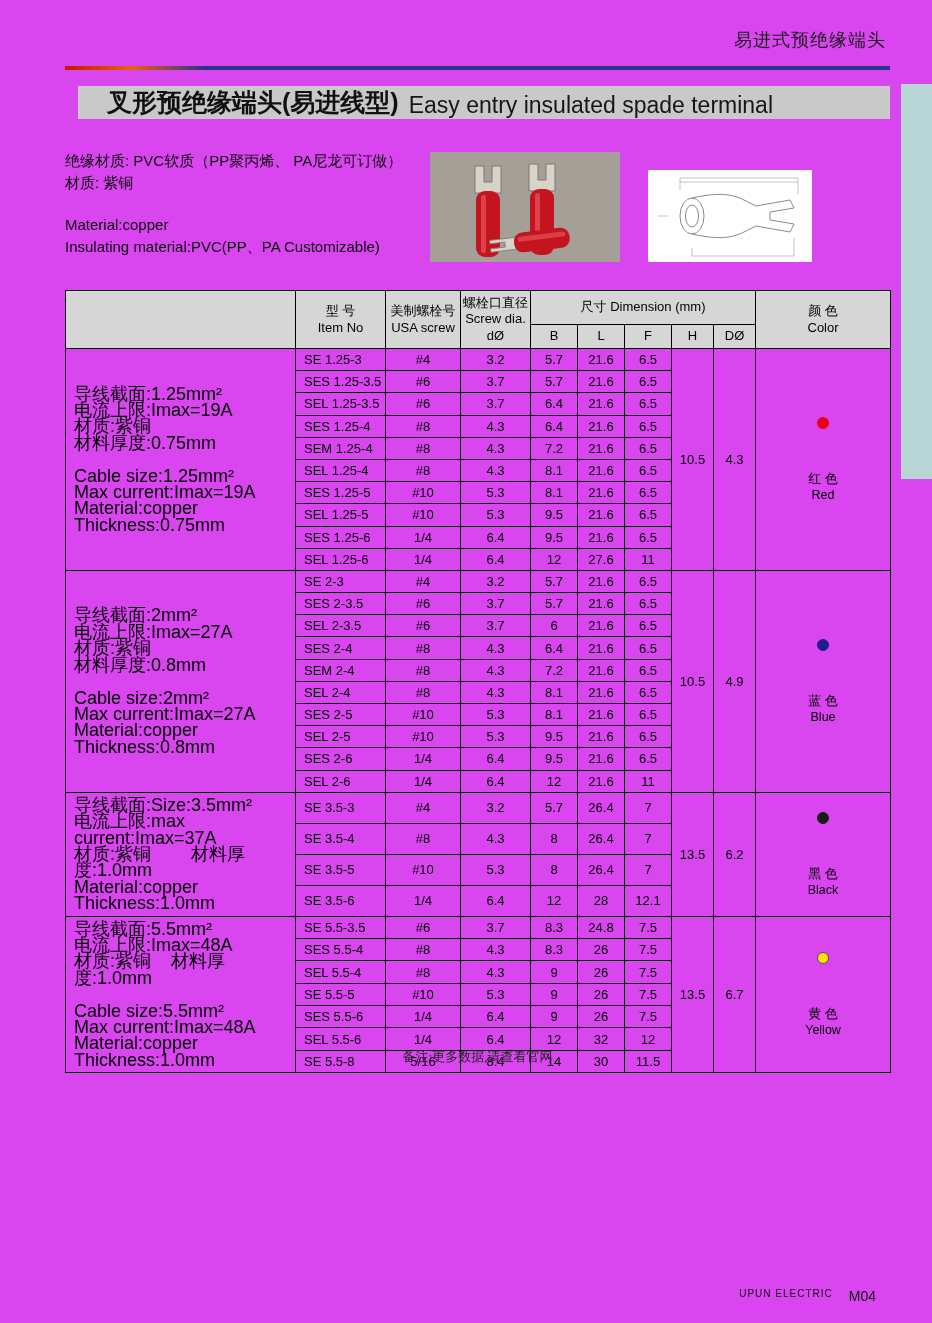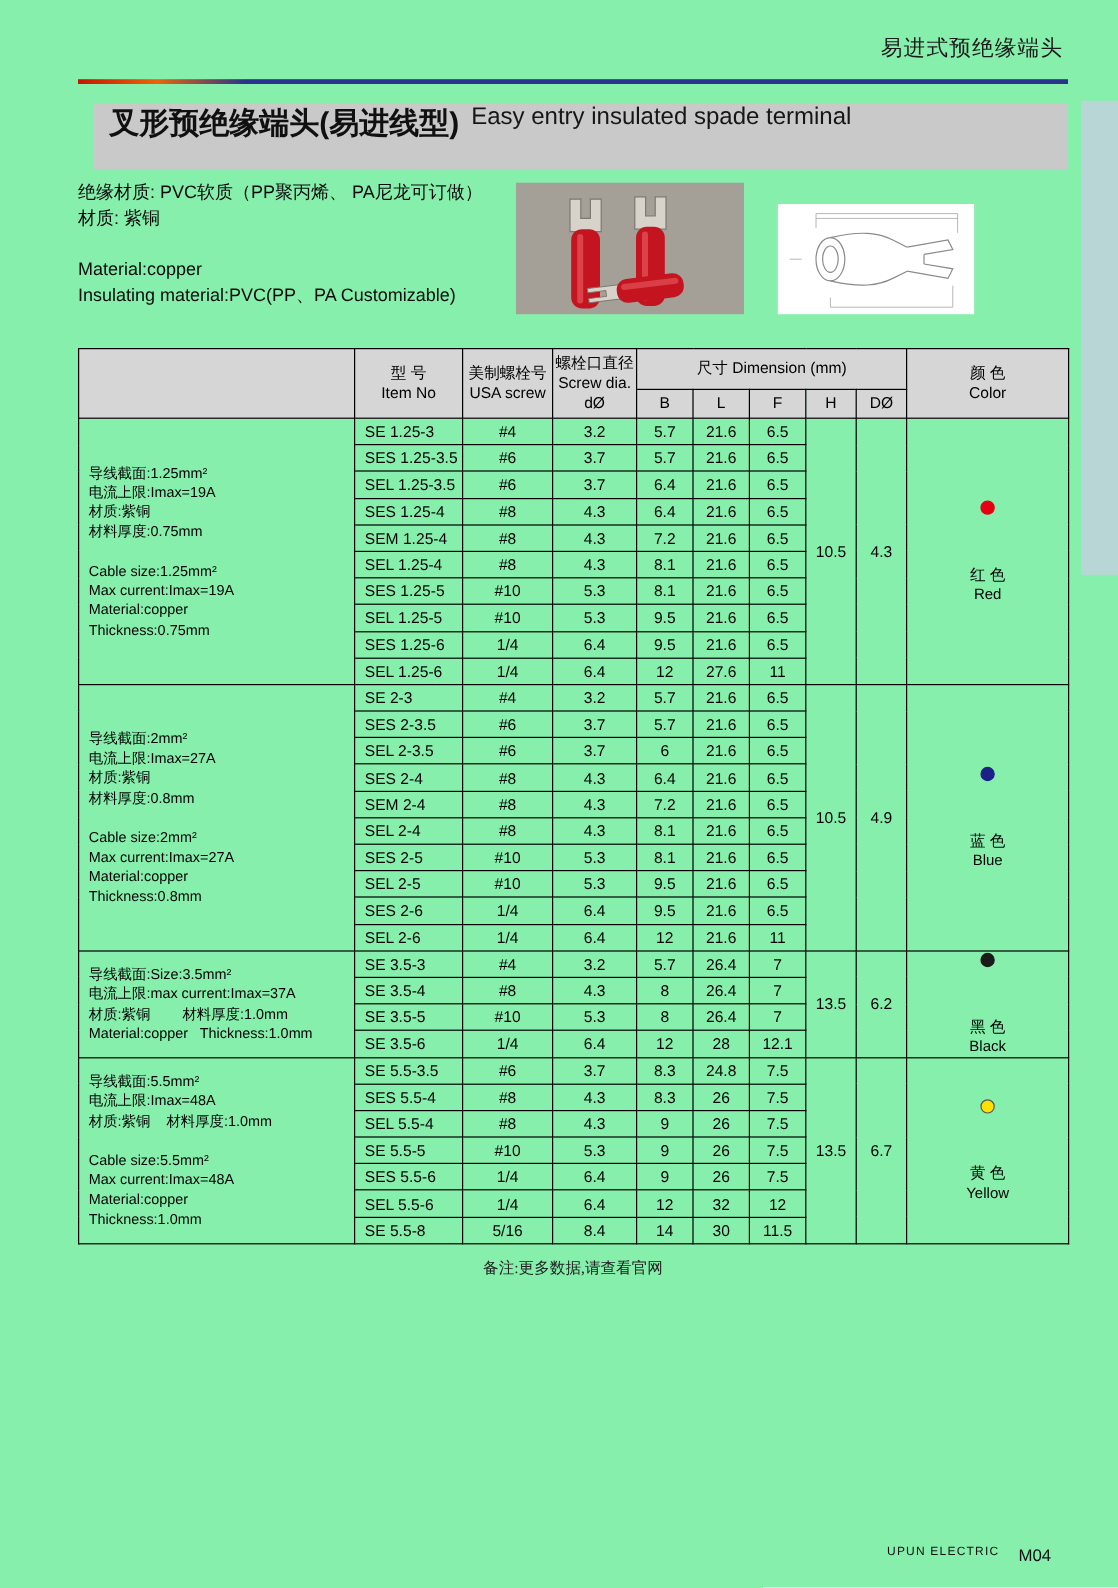--- a/index.html
+++ b/index.html
@@ -1,49 +1,49 @@
 <!DOCTYPE html>
 <html style="--accent-red: #c81400; --accent-orange: #e8650a; --accent-blue: #27338c; --sidebar-teal: #b9d6d6; --bar-gray: #c9c9c9; --header-gray: #d6d6d6;"><head>
 <meta charset="utf-8">
 <style>
   * { margin:0; padding:0; box-sizing:border-box; }
   html,body { background:#ffffff; }
   body { font-family:"Liberation Sans", sans-serif; color:#111; }
 
-  .page { position:relative; width:932px; height:1323px; background:#86efac; overflow:hidden; }
+  .page { position:relative; width:932px; height:1323px; background:#d946ef; overflow:hidden; }
 
   .doc-tag { position:absolute; top:28px; right:46px; font-size:18px; letter-spacing:1px; color:#1a1a1a; }
 
   .rule { position:absolute; top:66px; left:65px; width:825px; height:4px;
           background:linear-gradient(90deg, var(--accent-red,#c81400) 0%, var(--accent-orange,#e8650a) 8%,
                      var(--accent-blue,#27338c) 17%, var(--accent-blue,#27338c) 100%); }
 
   .side-accent { position:absolute; top:84px; right:0; width:31px; height:395px; background:var(--sidebar-teal,#b9d6d6); }
 
-  .title-bar { position:absolute; top:86px; left:78px; width:812px; height:55px; background:var(--bar-gray,#c9c9c9);
-               display:flex; align-items:flex-start; padding-left:13px; gap:10px; }
+  .title-bar { position:absolute; top:86px; left:78px; width:812px; height:33px; background:var(--bar-gray,#c9c9c9);
+               display:flex; align-items:flex-end; padding-left:29px; gap:10px; }
   .title-cn { font-size:25px; font-weight:bold; color:#101010; }
-  .title-en { font-size:20px; font-weight:500; color:#161616; }
+  .title-en { font-size:23px; font-weight:500; color:#161616; }
 
   .materials { position:absolute; left:65px; top:150px; font-size:15px; line-height:22px; color:#0a0a0a; }
   .materials .gap { height:20px; }
 
   .photo { position:absolute; left:430px; top:152px; width:190px; height:110px; }
   .drawing { position:absolute; left:648px; top:170px; width:164px; height:92px; }
   .photo svg, .drawing svg { display:block; width:100%; height:100%; }
 
   table.spec { position:absolute; top:290px; left:65px; width:825px; border-collapse:collapse; table-layout:fixed;
                font-size:13px; color:#000; border:1.5px solid #000; }
   .spec th, .spec td { border:1px solid #000; text-align:center; vertical-align:middle; padding:0 3px; }
   .spec thead th { background:var(--header-gray,#d6d6d6); font-weight:normal; font-size:13px; line-height:1.25; padding:2px; }
   .spec thead tr.h1 { height:34px;margin-top:48px; }
   .spec thead tr.h2 { height:24px; }
   .spec tbody tr { height:22.2px; }
   .spec td.item { text-align:left; padding-left:8px; }
-  .spec td.desc { text-align:left; font-size:12px; line-height:16.4px; white-space:pre-wrap; padding:4px 4px 4px 8px; }
+  .spec td.desc { text-align:left; font-size:18px; line-height:16.4px; white-space:pre-wrap; padding:4px 4px 4px 8px; }
   .spec td.colorcell { }
   .dot { display:block; width:12px; height:12px; border-radius:50%; margin:0 auto 4px auto; border:1px solid transparent; }
   .c-cn { font-size:13px;margin-top:41px; }
   .c-en { font-size:12.5px; }
 
   .note { position:absolute; top:1048px; left:65px; width:825px; text-align:center; font-size:13px; color:#222;
           font-family:"Liberation Serif", serif; }
 
   .footer { position:absolute; top:1288px; right:56px; display:flex; align-items:flex-start; gap:16px; }
   .brand { font-size:10px; letter-spacing:1px; color:#111; }

